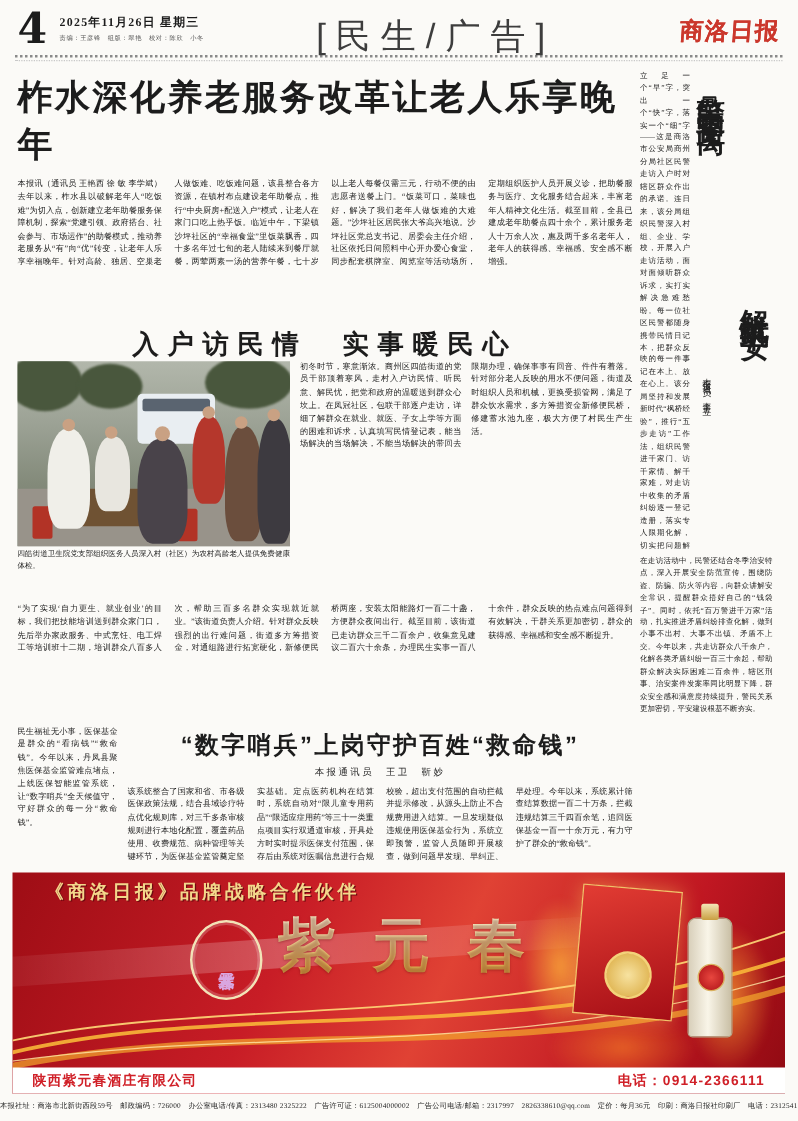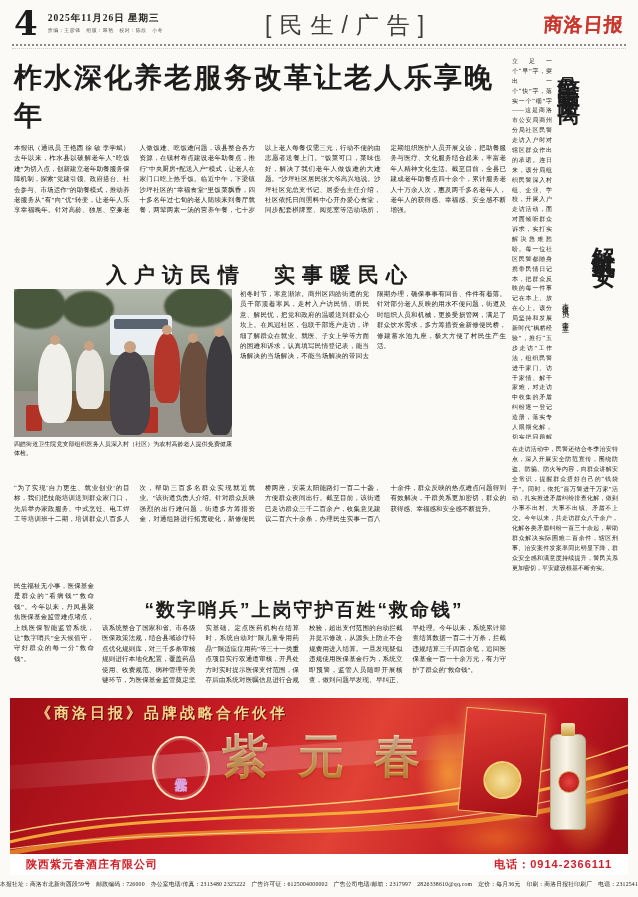--- a/index.html
+++ b/index.html
@@ -8,21 +8,21 @@
     background:#fbfaf7;color:#1c1c1c;
     font-family:"Liberation Serif","DejaVu Serif",serif;
   }
   
   .header{display:flex;align-items:flex-start;padding:6px 14px 0 14px;height:36px;}
   .pagenum{font-size:34px;font-weight:700;line-height:34px;font-family:"DejaVu Serif",serif;}
   .dateblock{margin-left:10px;padding-top:6px;}
   .date{font-size:9.5px;font-weight:700;letter-spacing:1px;}
   .credits{font-size:5px;color:#555;margin-top:2px;letter-spacing:.5px;}
   .section-title{
-    flex:1;text-align:center;font-size:23px;color:#3d3d3d;letter-spacing:8px;
+    flex:1;text-align:center;font-size:28px;color:#3d3d3d;letter-spacing:8px;
     font-family:"Liberation Sans",sans-serif;font-weight:400;padding-top:4px;
   }
   .masthead{
     width:90px;text-align:right;font-size:19px;font-weight:700;color:#cb372c;
     font-family:"Liberation Serif",serif;transform:skewX(-4deg);letter-spacing:1px;padding-top:6px;
     text-shadow:0 0 .5px #cb372c;
   }
   .rule1{border-top:2px dotted #8a8a8a;margin:2px 12px 0 12px;}
   .rule2{border-top:1px dotted #c8c8c8;margin:2px 12px 0 12px;}
 
@@ -55,21 +55,21 @@
   .caption{font-size:6px;line-height:1.5;color:#222;margin-top:3px;width:218px;text-align:justify;}
   .a2-right{column-count:2;column-gap:8px;font-size:6.5px;line-height:1.6;
     text-align:justify;height:188px;overflow:hidden;}
   .a2-below{column-count:4;column-gap:10px;font-size:6.5px;line-height:1.6;
     text-align:justify;height:88px;overflow:hidden;margin-top:6px;}
 
   
   .a3{margin-top:10px;display:grid;grid-template-columns:80px 1fr;column-gap:8px;}
   .a3-lead{font-size:6.5px;line-height:1.6;text-align:justify;height:148px;overflow:hidden;}
   .a3-title{font-size:19px;font-weight:700;letter-spacing:2px;text-align:center;
-    font-family:"Liberation Sans",sans-serif;margin-top:16px;}
+    font-family:"Liberation Sans",sans-serif;margin-top:2px;}
   .a3-byline{font-size:7.5px;text-align:center;margin:4px 0 6px 0;letter-spacing:2px;}
   .a3-body{column-count:4;column-gap:10px;font-size:6.5px;line-height:1.6;
     text-align:justify;height:104px;overflow:hidden;}
 
   
   .sb{position:relative;}
   .sb-top{display:flex;height:382px;}
   .sb-strip{width:40px;font-size:6px;line-height:1.65;text-align:justify;overflow:hidden;height:382px;}
   .sb-titleblock{position:relative;flex:1;}
   .sb-t1,.sb-t2{writing-mode:vertical-rl;font-size:23px;font-weight:700;
@@ -175,20 +175,21 @@
         </div>
         <div class="a2-right">初冬时节，寒意渐浓。商州区四皓街道的党员干部顶着寒风，走村入户访民情、听民意、解民忧，把党和政府的温暖送到群众心坎上。在凤冠社区，包联干部逐户走访，详细了解群众在就业、就医、子女上学等方面的困难和诉求，认真填写民情登记表，能当场解决的当场解决，不能当场解决的带回去限期办理，确保事事有回音、件件有着落。针对部分老人反映的用水不便问题，街道及时组织人员和机械，更换受损管网，满足了群众饮水需求，多方筹措资金新修便民桥，修建蓄水池九座，极大方便了村民生产生活。</div>
       </div>
       <div class="a2-below">“为了实现‘自力更生、就业创业’的目标，我们把技能培训送到群众家门口，先后举办家政服务、中式烹饪、电工焊工等培训班十二期，培训群众八百多人次，帮助三百多名群众实现就近就业。”该街道负责人介绍。针对群众反映强烈的出行难问题，街道多方筹措资金，对通组路进行拓宽硬化，新修便民桥两座，安装太阳能路灯一百二十盏，方便群众夜间出行。截至目前，该街道已走访群众三千二百余户，收集意见建议二百六十余条，办理民生实事一百八十余件，群众反映的热点难点问题得到有效解决，干群关系更加密切，群众的获得感、幸福感和安全感不断提升。</div>
     </div>
 
     <div class="a3">
       <div class="a3-lead">民生福祉无小事，医保基金是群众的“看病钱”“救命钱”。今年以来，丹凤县聚焦医保基金监管难点堵点，上线医保智能监管系统，让“数字哨兵”全天候值守，守好群众的每一分“救命钱”。</div>
       <div>
         <div class="a3-title">“数字哨兵”上岗守护百姓“救命钱”</div>
+        <div class="a3-byline">本报通讯员　王卫　靳妙</div>
         <div class="a3-body">该系统整合了国家和省、市各级医保政策法规，结合县域诊疗特点优化规则库，对三千多条审核规则进行本地化配置，覆盖药品使用、收费规范、病种管理等关键环节，为医保基金监管奠定坚实基础。定点医药机构在结算时，系统自动对“限儿童专用药品”“限适应症用药”等三十一类重点项目实行双通道审核，开具处方时实时提示医保支付范围，保存后由系统对医嘱信息进行合规校验，超出支付范围的自动拦截并提示修改，从源头上防止不合规费用进入结算。一旦发现疑似违规使用医保基金行为，系统立即预警，监管人员随即开展核查，做到问题早发现、早纠正、早处理。今年以来，系统累计筛查结算数据一百二十万条，拦截违规结算三千四百余笔，追回医保基金一百一十余万元，有力守护了群众的“救命钱”。</div>
       </div>
     </div>
   </div>
 
   <div class="sb">
     <div class="sb-top">
       <div class="sb-strip">立足一个“早”字，突出一个“快”字，落实一个“细”字——这是商洛市公安局商州分局社区民警走访入户时对辖区群众作出的承诺。连日来，该分局组织民警深入村组、企业、学校，开展入户走访活动，面对面倾听群众诉求，实打实解决急难愁盼。每一位社区民警都随身携带民情日记本，把群众反映的每一件事记在本上、放在心上。该分局坚持和发展新时代“枫桥经验”，推行“五步走访”工作法，组织民警进千家门、访千家情、解千家难，对走访中收集的矛盾纠纷逐一登记造册，落实专人限期化解，切实把问题解决在基层、化解在萌芽状态。</div>
       <div class="sb-titleblock">
         <div class="sb-t1">警民『零距离』</div>

